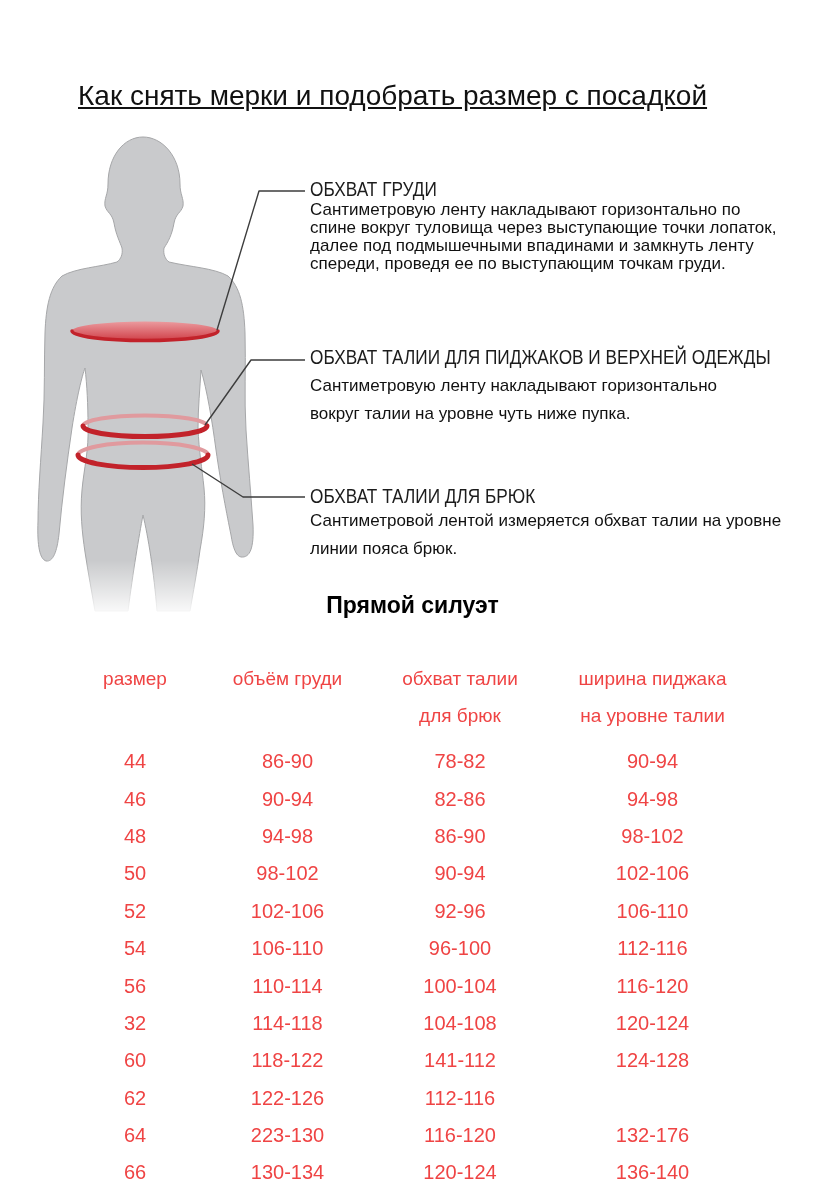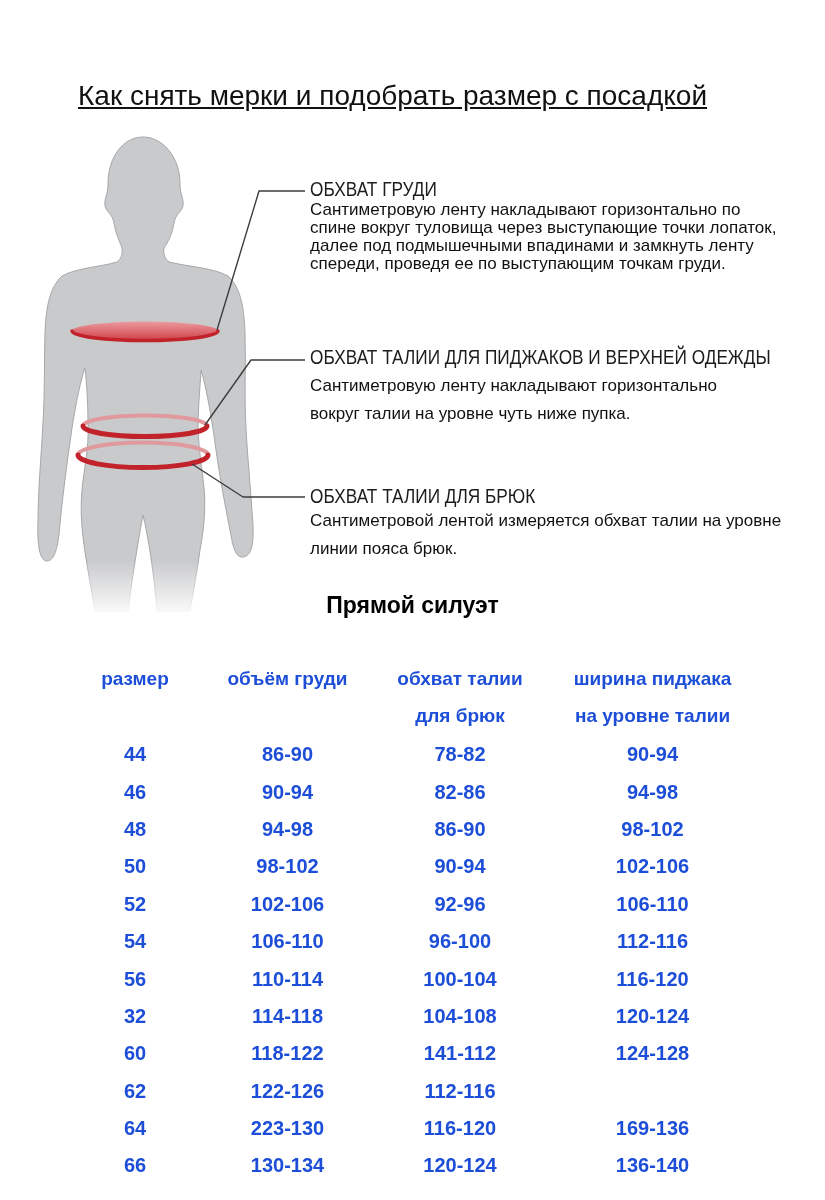--- a/index.html
+++ b/index.html
@@ -22,24 +22,24 @@
   }
   .sec-body.tight { line-height:28px; }
   .table-title {
     position:absolute; left:0; top:592px; width:825px; text-align:center;
     font-size:23px; font-weight:700; color:#000;
   }
   .size-table { position:absolute; left:60px; top:660px; width:690px; }
   .trow {
     display:grid; grid-template-columns:150px 155px 190px 195px;
     height:37.4px; align-items:center; text-align:center;
-    font-size:20px; color:#1d4ed8;font-weight:bold;
+    font-size:20px; color:#ef4444;
   }
   .trow.thead { height:37px; font-size:19px; }
-  .tbody { margin-top:2px; }
+  .tbody { margin-top:9px; }
 </style>
 </head>
 <body>
 
 <div class="page">
 
   <svg class="figure-svg" width="825" height="620" viewBox="0 0 825 620">
     <defs>
       <linearGradient id="bandGrad" x1="0" y1="0" x2="0" y2="1">
         <stop offset="0" stop-color="#eb9a9e"></stop>
@@ -201,21 +201,21 @@
         </div>
         <div class="trow">
           <div>62</div>
           <div>122-126</div>
           <div>112-116</div>
         </div>
         <div class="trow">
           <div>64</div>
           <div>223-130</div>
           <div>116-120</div>
-          <div>169-136</div>
+          <div>132-176</div>
         </div>
         <div class="trow">
           <div>66</div>
           <div>130-134</div>
           <div>120-124</div>
           <div>136-140</div>
         </div>
       </div>
   </div>
 

